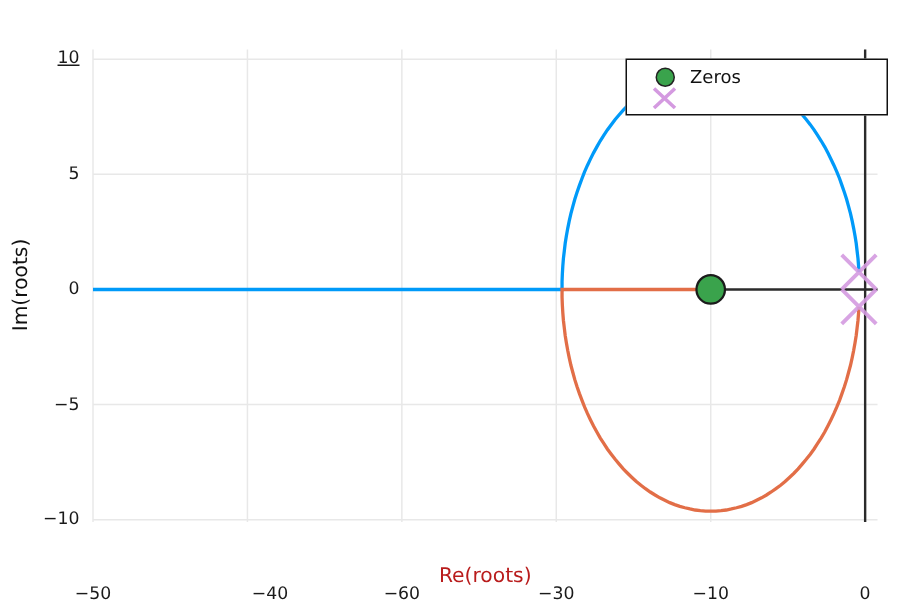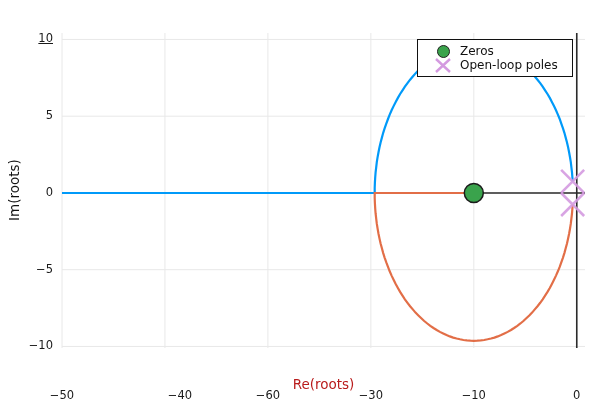--- a/index.html
+++ b/index.html
@@ -6,21 +6,21 @@
   #chart{position:relative;width:600px;height:400px;background:#ffffff;
          font-family:"DejaVu Sans","Liberation Sans",sans-serif;color:#151515;overflow:hidden;}
   #plot-svg{position:absolute;left:0;top:0;}
   .title{position:absolute;left:62px;top:1px;width:523px;text-align:center;
          font-size:17px;color:#111;}
   .xlabel{position:absolute;left:62px;top:376px;width:523px;text-align:center;font-size:13.5px;color:#b91c1c;}
   .ylabel{position:absolute;left:14px;top:190px;transform:translate(-50%,-50%) rotate(-90deg);
           white-space:nowrap;font-size:13.5px;color:#111;}
   .xtick{position:absolute;width:54px;text-align:center;font-size:11.5px;color:#1a1a1a;margin-top:36px;}
   .ytick{position:absolute;left:0;width:53px;text-align:right;font-size:11.5px;color:#1a1a1a;}
-  .legend{position:absolute;left:417px;top:39px;width:156px;background:#ffffff;
+  .legend{position:absolute;left:417px;top:39px;width:175px;background:#ffffff;
           border:1.4px solid #111;box-sizing:border-box;padding:4px 0 4px 8px;z-index:5;}
   .legend-row{display:flex;align-items:center;height:14px;}
   .legend-marker-cell{width:34px;display:flex;justify-content:center;align-items:center;flex:0 0 34px;}
   .legend-label{font-size:12px;color:#111;white-space:nowrap;}
   .legend-circle{width:13px;height:13px;border-radius:50%;box-sizing:border-box;border:1.5px solid #222;}
 </style>
 </head>
 <body>
 
 <div id="chart">
@@ -70,16 +70,15 @@
         <span class="legend-circle" id="legend-circle" style="background: rgb(58, 163, 76);"></span>
       </span>
       <span class="legend-label">Zeros</span>
     </div>
     <div class="legend-row">
       <span class="legend-marker-cell">
         <svg width="18" height="15" id="legend-x">
           <path d="M 2 1 L 16 14 M 16 1 L 2 14" fill="none" stroke-width="2.4" stroke="#d49ae0"></path>
         </svg>
       </span>
-      <span class="legend-label">Open-loop poles</span>
     </div>
   </div>
 </div>
 
 </body></html>

